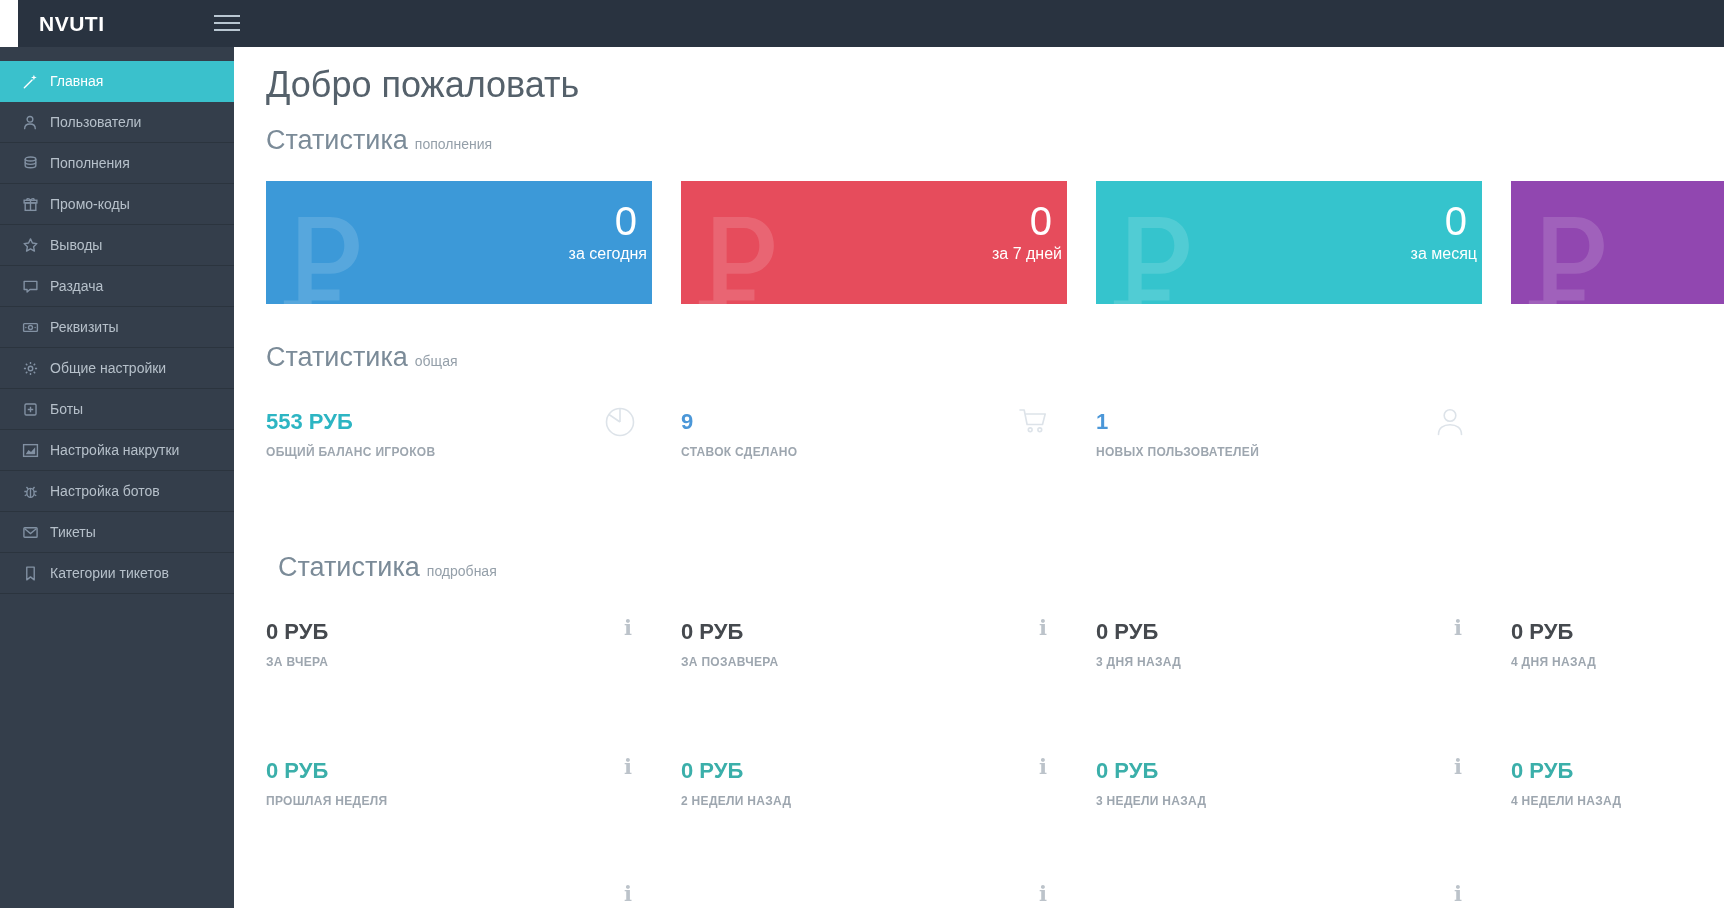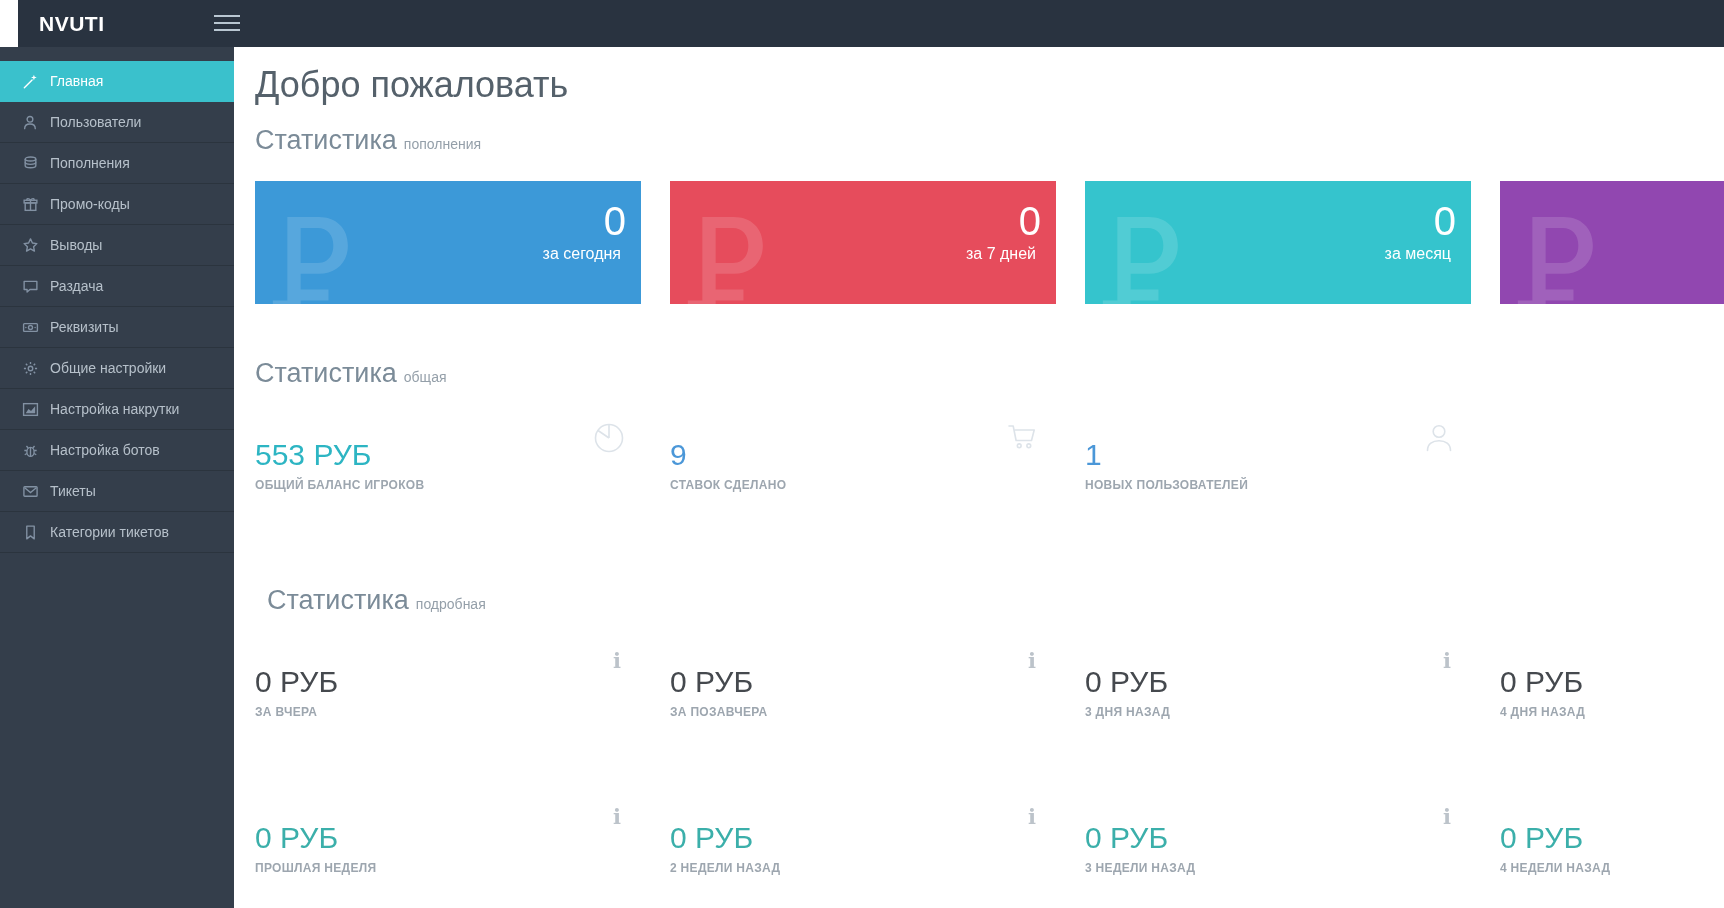--- a/index.html
+++ b/index.html
@@ -17,44 +17,44 @@
   .sidebar{position:absolute;top:47px;left:0;bottom:0;width:234px;background:#343e4b;z-index:10;}
   .nav{padding-top:14px;}
   .nav-item{height:40px;display:flex;align-items:center;padding-left:22px;
             color:#b6c0ca;font-size:14px;border-bottom:1px solid rgba(0,0,0,.16);cursor:pointer;}
   .nav-item .ic{width:17px;height:17px;margin-right:11px;flex:none;color:#8291a3;}
   .nav-item .ic svg{width:100%;height:100%;fill:none;stroke:currentColor;stroke-width:1.3;}
   .nav-item.active{background:#3ac1cc;color:#fff;border-bottom-color:transparent;}
   .nav-item.active .ic{color:#fff;}
 
   
-  .main{position:absolute;left:234px;top:47px;right:0;bottom:0;overflow:hidden;padding-left:21px;}
+  .main{position:absolute;left:234px;top:47px;right:0;bottom:0;overflow:hidden;padding-left:32px;}
   .page-title{margin:16px 0 0;font-size:36px;font-weight:300;color:#55616b;line-height:44px;}
   .sec-head{font-size:27px;font-weight:300;color:#7b8b98;line-height:30px;}
   .sec-head small{font-size:14px;font-weight:300;color:#949fa9;margin-left:7px;}
   #sec-deposits .sec-head{margin-top:18px;}
-  #sec-general  .sec-head{margin-top:54px;}
+  #sec-general  .sec-head{margin-top:38px;}
   #sec-detailed .sec-head{margin-top:93px;margin-left:12px;}
 
   
   .cards{display:flex;gap:29px;margin-top:22px;width:1700px;}
   .card{width:386px;height:123px;position:relative;overflow:hidden;color:#fff;flex:none;}
   .card .num{position:absolute;right:15px;top:18px;font-size:40px;font-weight:300;line-height:44px;}
-  .card .cap{position:absolute;right:20px;top:64px;font-size:16px;font-weight:300;}
+  .card .cap{position:absolute;right:5px;top:64px;font-size:16px;font-weight:300;}
   .card .mark{position:absolute;left:8px;top:36px;width:85px;height:121px;color:rgba(255,255,255,.14);}
   .card .mark svg{width:85px;height:121px;}
 
   
   .stats{display:flex;gap:29px;}
   #row-general{margin-top:28px;}
   #row-d1{margin-top:28px;}
   #row-d2{margin-top:84px;}
   #row-d3{margin-top:72px;}
   .stat{width:386px;position:relative;flex:none;}
-  .stat .val{font-size:30px;font-weight:400;line-height:36px;margin-top:17px;}
+  .stat .val{font-size:22px;font-weight:700;line-height:36px;margin-top:0;}
   .stat .lbl{font-size:12px;font-weight:700;color:#9da6af;margin-top:5px;letter-spacing:.3px;}
   .stat .bigic{position:absolute;right:14px;top:0;width:36px;height:36px;color:#dde3e9;}
   .stat .bigic svg{width:100%;height:100%;fill:none;stroke:currentColor;stroke-width:1.6;}
   .stat .infoic{position:absolute;right:16px;top:2px;width:16px;height:24px;
                 font-family:"DejaVu Serif",serif;font-weight:700;font-size:21px;line-height:24px;
                 color:#bcc3ca;text-align:center;cursor:pointer;}
 </style>
 </head>
 <body>
 
@@ -123,20 +123,27 @@
       </div>
       <div class="nav-item">
         <span class="ic"><svg viewBox="0 0 16 16" xmlns="http://www.w3.org/2000/svg">
               <circle cx="8" cy="8" r="2.1"></circle>
               <path d="M8 1.8v2M8 12.2v2M1.8 8h2M12.2 8h2M3.6 3.6L5 5M11 11l1.4 1.4M12.4 3.6L11 5M5 11l-1.4 1.4"></path>
             </svg></span>
         <span>Общие настройки</span>
       </div>
       <div class="nav-item">
         <span class="ic"><svg viewBox="0 0 16 16" xmlns="http://www.w3.org/2000/svg">
+              <rect x="2.8" y="2.8" width="10.4" height="10.4" rx="1.2"></rect>
+              <path d="M8 5.4v5.2M5.4 8h5.2"></path>
+            </svg></span>
+        <span>Боты</span>
+      </div>
+      <div class="nav-item">
+        <span class="ic"><svg viewBox="0 0 16 16" xmlns="http://www.w3.org/2000/svg">
               <rect x="1.5" y="2.5" width="13" height="11"></rect>
               <path d="M3.5 11.5l2.6-4 2.4 2 3.9-4.5v6.5z" fill="currentColor" stroke="none"></path>
             </svg></span>
         <span>Настройка накрутки</span>
       </div>
       <div class="nav-item">
         <span class="ic"><svg viewBox="0 0 16 16" xmlns="http://www.w3.org/2000/svg">
               <ellipse cx="8" cy="9.3" rx="3.4" ry="4.2"></ellipse>
               <path d="M5.8 5.6L4.2 3.8M10.2 5.6l1.6-1.8M4.6 8H2.2M4.6 10.8l-2 1.2M11.4 8h2.4M11.4 10.8l2 1.2M8 5.1v8.4"></path>
             </svg></span>

